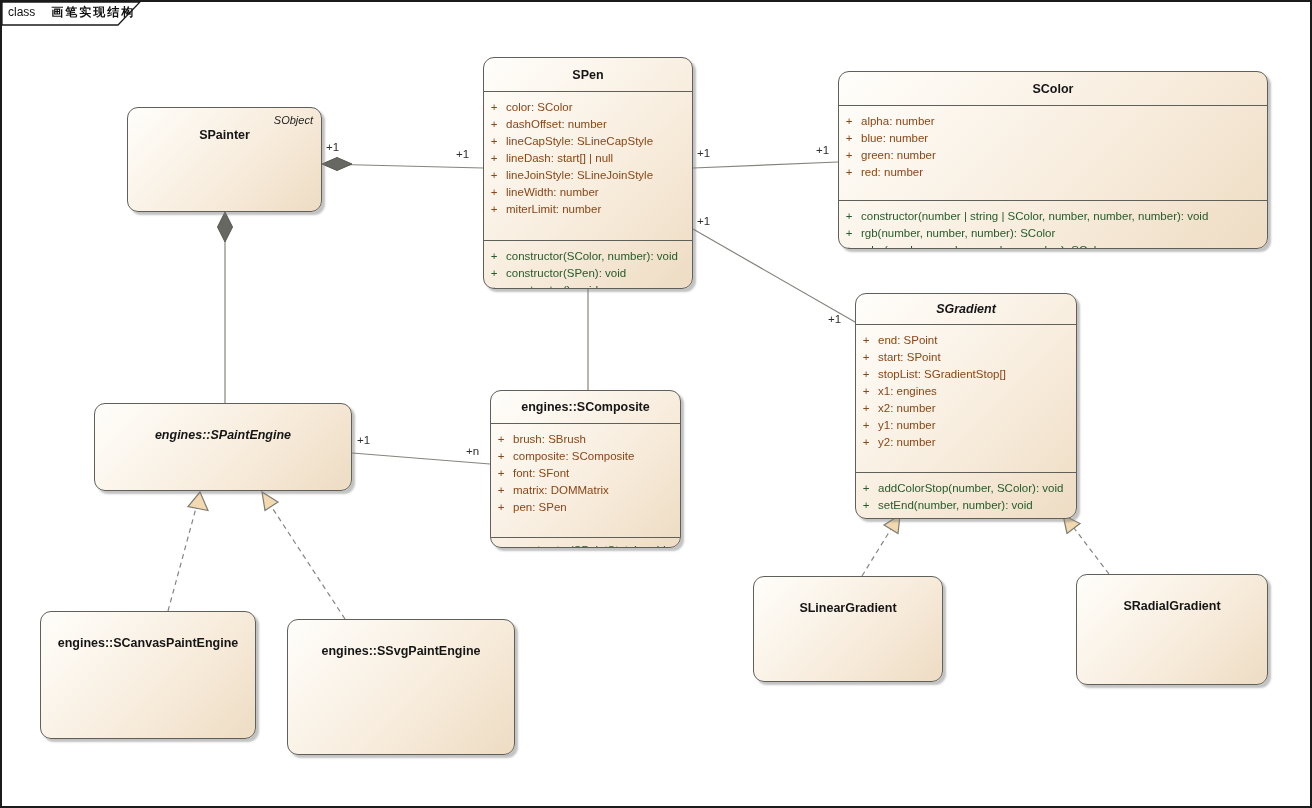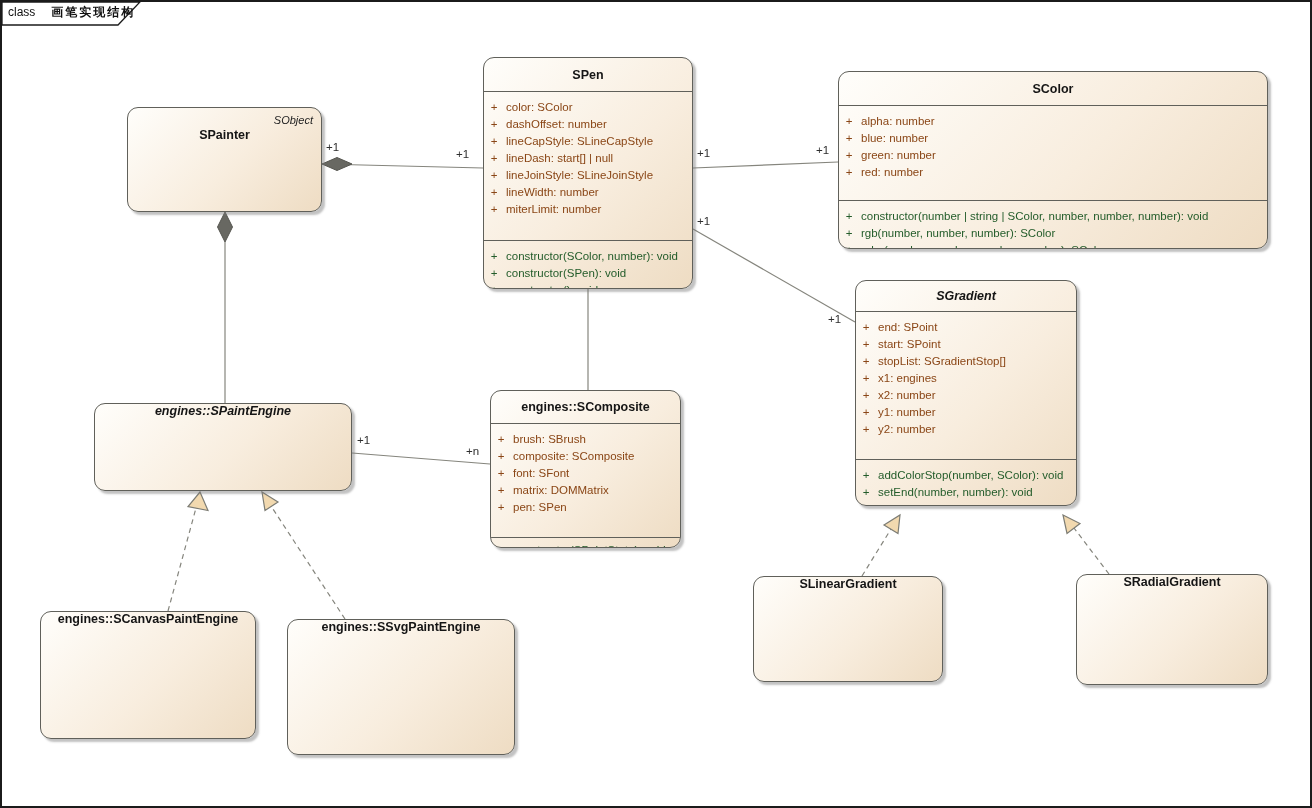--- a/index.html
+++ b/index.html
@@ -37,21 +37,21 @@
   .ops .member{color:#235c2a;}
   .stereo{
     flex:0 0 auto; text-align:right; padding:6px 8px 0 0;
     font-size:11px; font-style:italic; color:#222;
   }
   .plain-name{
     text-align:center; font-size:12.5px; font-weight:700; color:#151515;
     white-space:nowrap;
   }
   .plain-name.italic{font-style:italic;}
-  .pad16{padding-top:0;}
+  .pad16{padding-top:24px;}
   .pad2{padding-top:2px;}
   .mult{font-size:11.5px; fill:#2e2e2e;}
 </style>
 </head>
 <body>
 
 <div id="canvas">
 
   <svg id="edges" width="1312" height="808" viewBox="0 0 1312 808">
 
@@ -182,21 +182,21 @@
           <span class="vis">+</span>
           <span class="txt">rgb(number, number, number): SColor</span>
         </div>
         <div class="member">
           <span class="vis">+</span>
           <span class="txt">rgba(number, number, number, number): SColor</span>
         </div>
       </div>
   </div>
 
-  <div class="cls" style="left:855px;top:280px;width:222px;height:226px">
+  <div class="cls" style="left:855px;top:293px;width:222px;height:226px">
     <div class="cls-title italic" style="height:30px">SGradient</div>
     <div class="sep"></div>
     <div class="members attrs" style="height:133px">
 
     <div class="member">
           <span class="vis">+</span>
           <span class="txt">end: SPoint</span>
         </div>
         <div class="member">
           <span class="vis">+</span>

